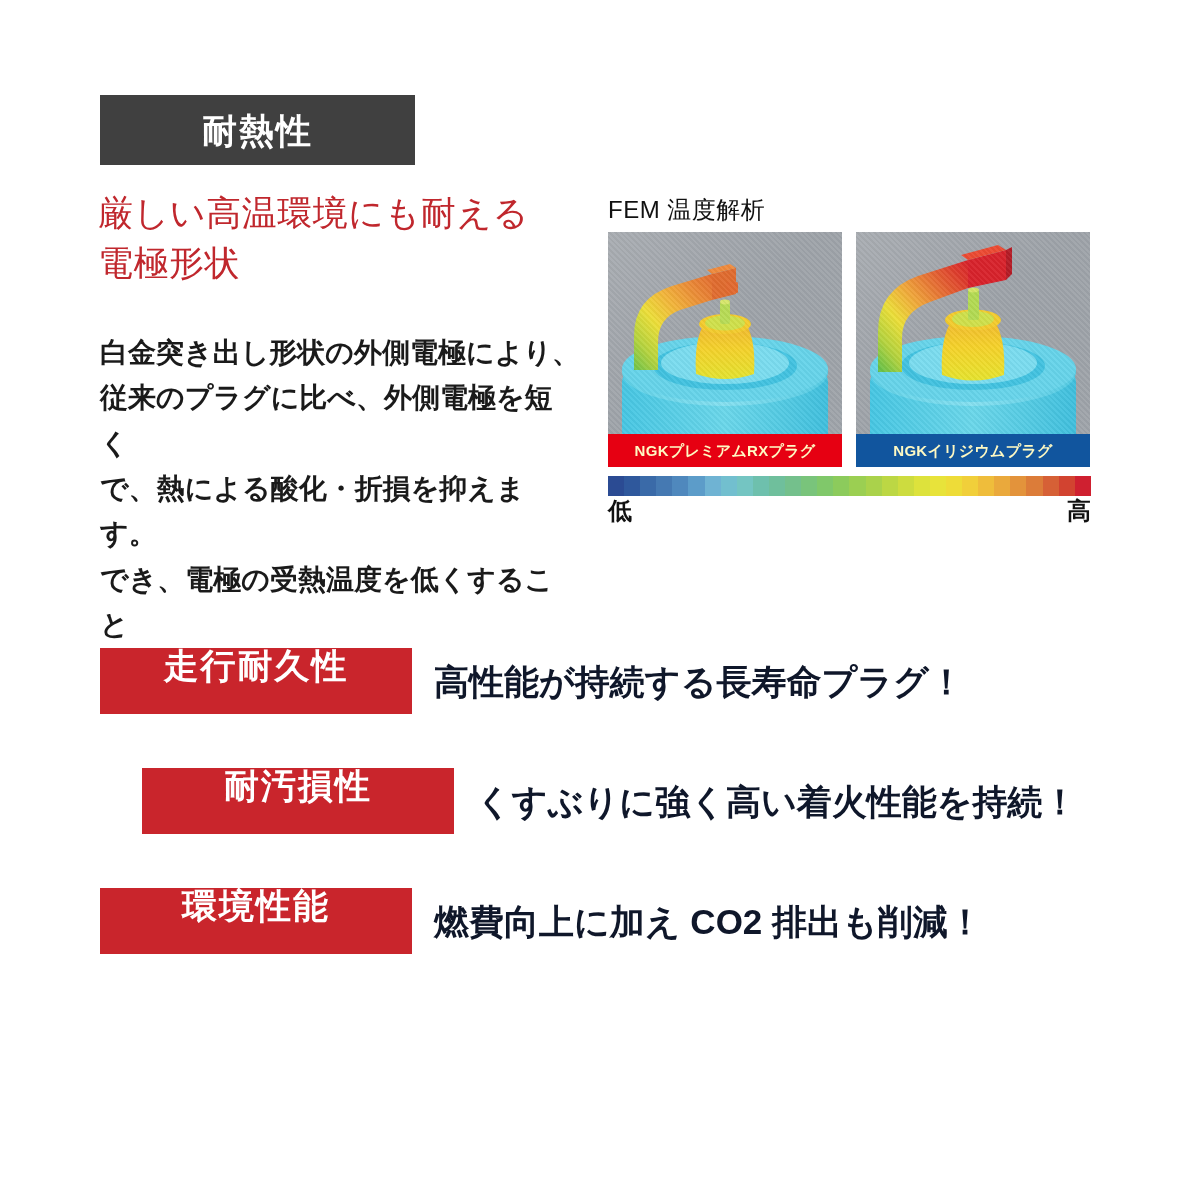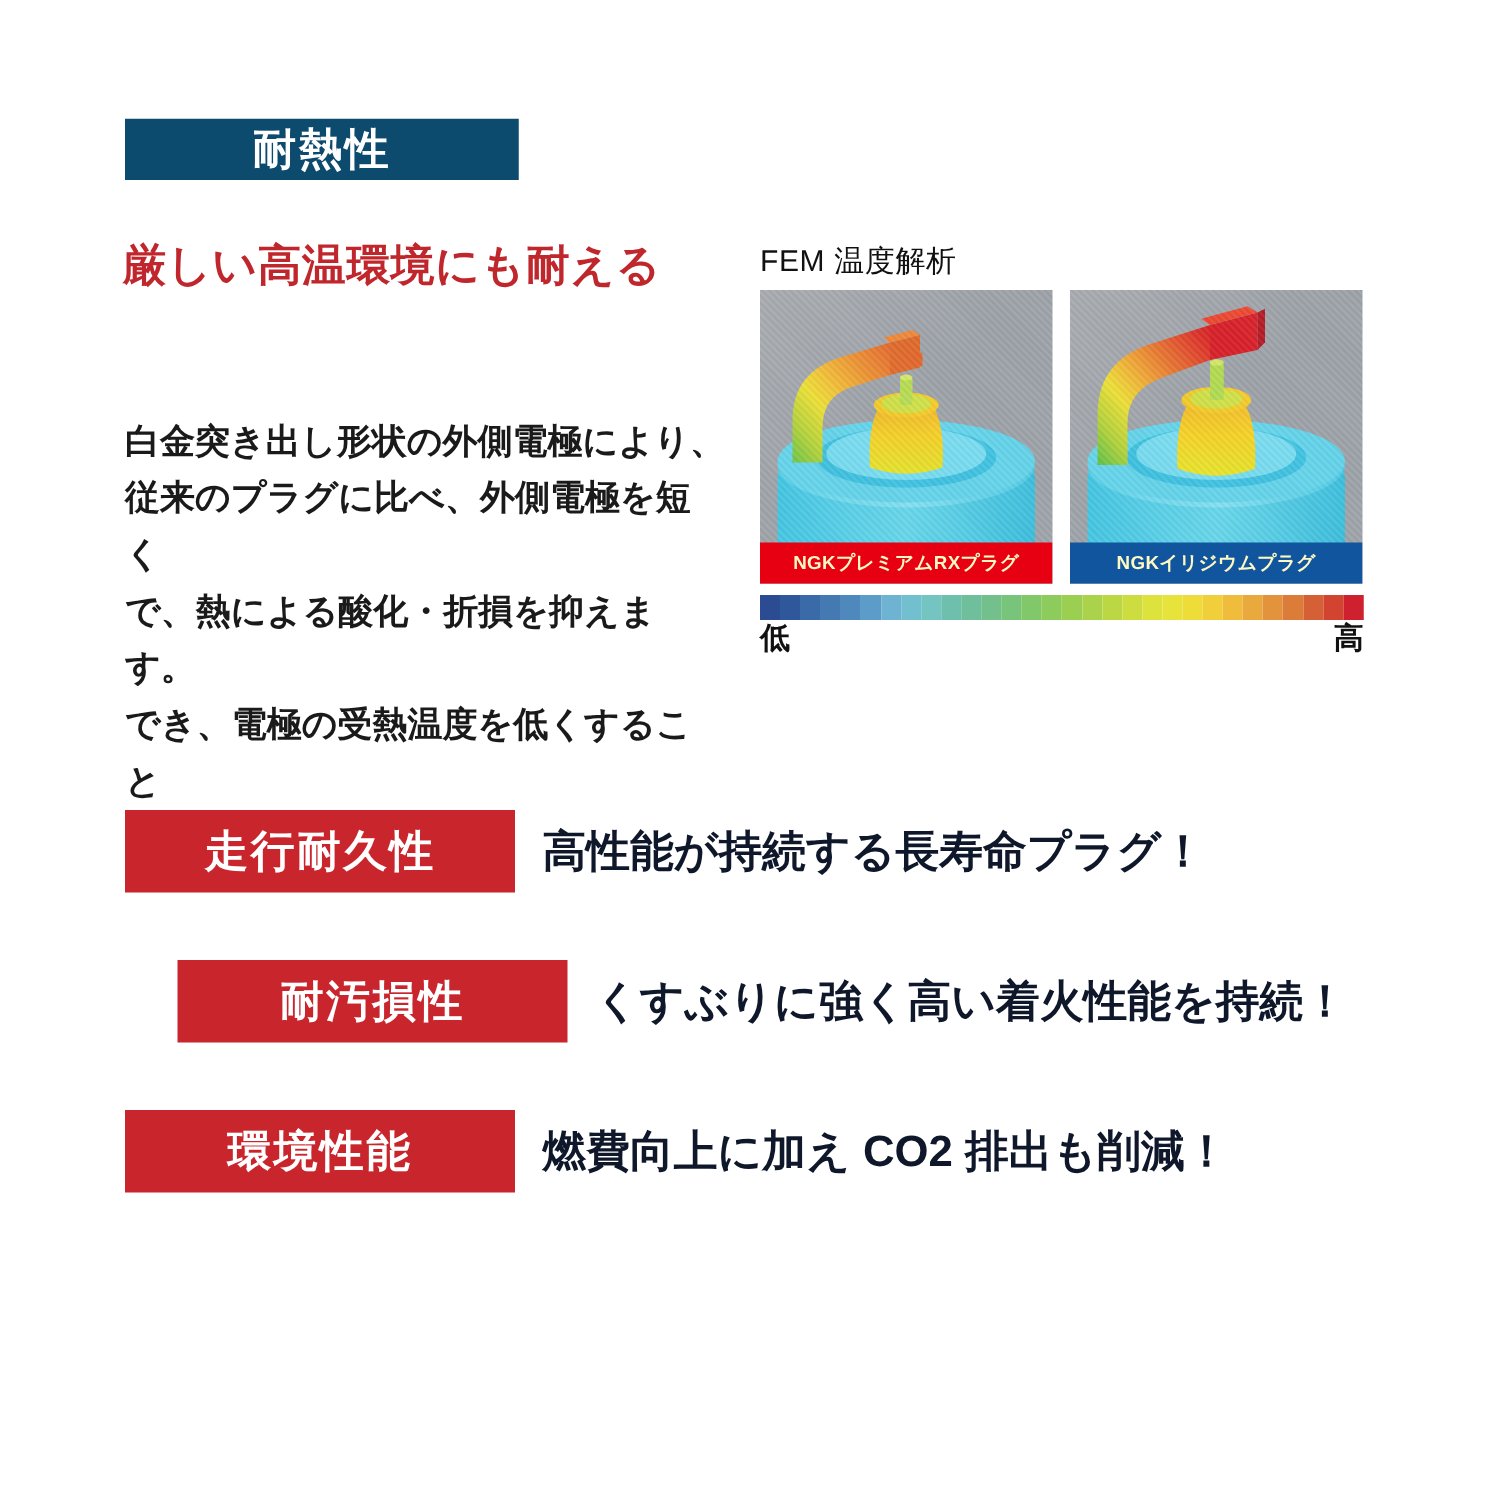--- a/index.html
+++ b/index.html
@@ -14,42 +14,42 @@
     font-family: "Liberation Sans", "DejaVu Sans", sans-serif;
     overflow: hidden;
   }
 
   
   .sec1-badge {
     position: absolute;
     left: 100px;
     top: 95px;
     width: 315px;
-    height: 49px;
-    background: #0c4a6e;
+    height: 70px;
+    background: #404040;
     display: flex;
     align-items: center;
     justify-content: center;
   }
   .sec1-badge-label {
     color: #ffffff;
     font-size: 35px;
     font-weight: bold;
     letter-spacing: 2px;
     line-height: 1;
   }
 
   .sec1-heading {
     position: absolute;
     left: 98px;
     top: 188px;
     width: 470px;
     color: #c0272d;
     font-size: 35px;
-    font-weight: bold;
+    font-weight: normal;
     line-height: 1.42;
     letter-spacing: 0.5px;
   }
 
   .sec1-body {
     position: absolute;
     left: 100px;
     top: 330px;
     width: 480px;
     color: #1a1a1a;
@@ -161,21 +161,20 @@
   }
   #feature-row-0 { top: 648px; }
   #feature-row-1 { top: 768px; padding-left: 42px; }
   #feature-row-2 { top: 888px; }
 
   .feature-badge {
     width: 312px;
     height: 66px;
     background: #c9252c;
     display: flex;
-    align-items: center;
     justify-content: center;
     flex: 0 0 312px;
   }
   .feature-badge-label {
     color: #ffffff;
     font-size: 35px;
     font-weight: bold;
     letter-spacing: 2px;
     line-height: 1;
   }
@@ -191,20 +190,21 @@
 </style>
 </head>
 <body>
 
 <div class="sec1-badge">
   <span class="sec1-badge-label">耐熱性</span>
 </div>
 
 <div class="sec1-heading">
   <div>厳しい高温環境にも耐える</div>
+  <div>電極形状</div>
 </div>
 
 <div class="sec1-body">
   <p>白金突き出し形状の外側電極により、</p>
   <p>従来のプラグに比べ、外側電極を短く</p>
   <p>で、熱による酸化・折損を抑えます。</p>
   <p>でき、電極の受熱温度を低くすること</p>
 </div>
 
 <div class="fem-wrap">

